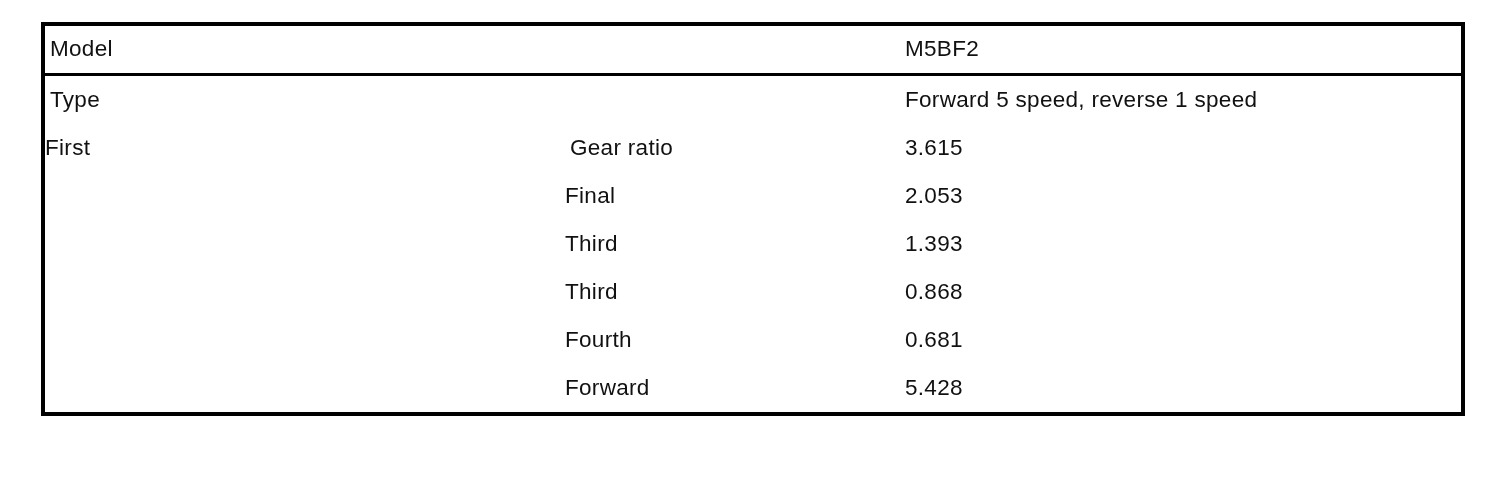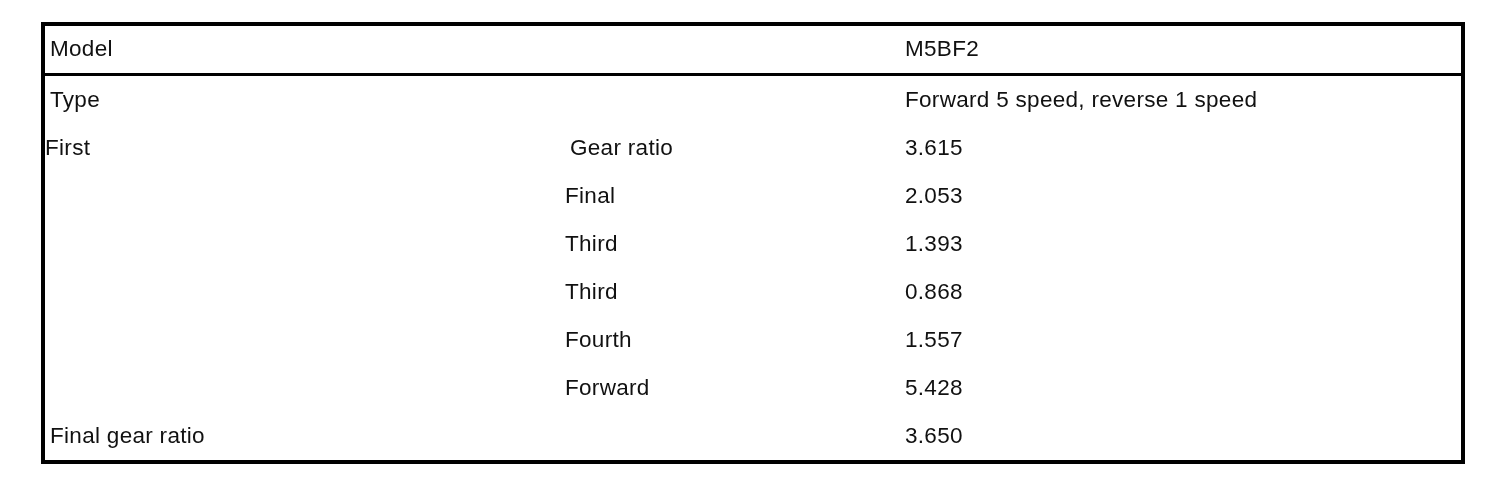--- a/index.html
+++ b/index.html
@@ -92,29 +92,24 @@
 
     <div class="row">
       <div class="cell label"></div>
       <div class="cell gear">Third</div>
       <div class="cell value">0.868</div>
     </div>
 
     <div class="row">
       <div class="cell label"></div>
       <div class="cell gear">Fourth</div>
-      <div class="cell value">1.557</div>
+      <div class="cell value">0.681</div>
     </div>
 
     <div class="row">
       <div class="cell label"></div>
       <div class="cell gear">Forward</div>
       <div class="cell value">5.428</div>
     </div>
 
-    <div class="row">
-      <div class="cell label">Final gear ratio</div>
-      <div class="cell gear"></div>
-      <div class="cell value">3.650</div>
-    </div>
 
   </div>
 </div>
 
 </body></html>

